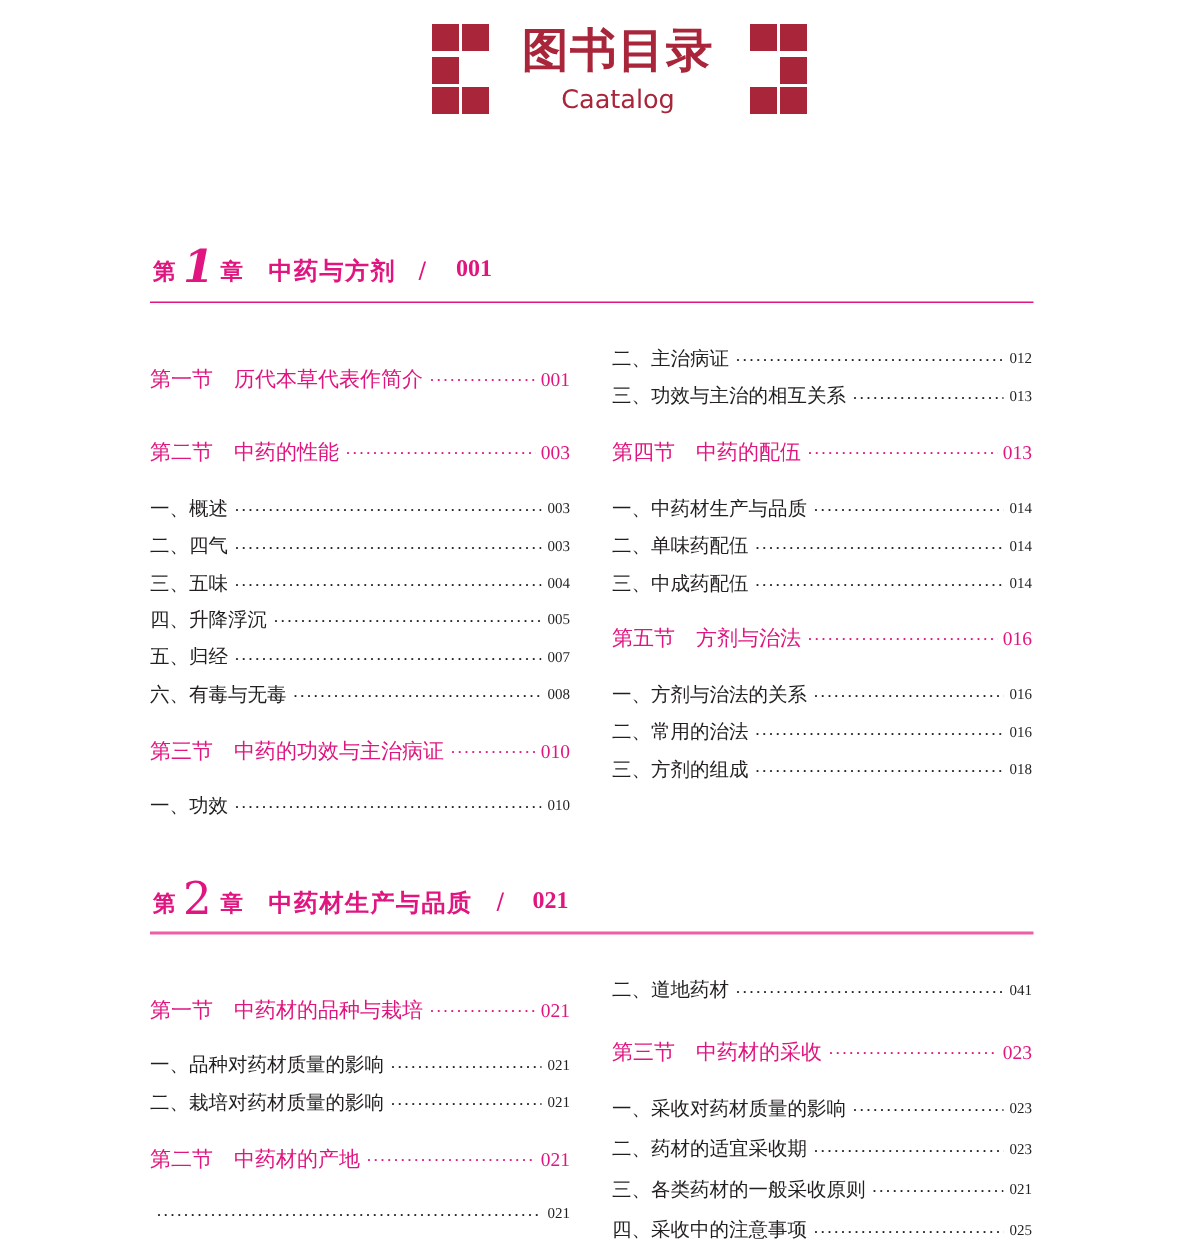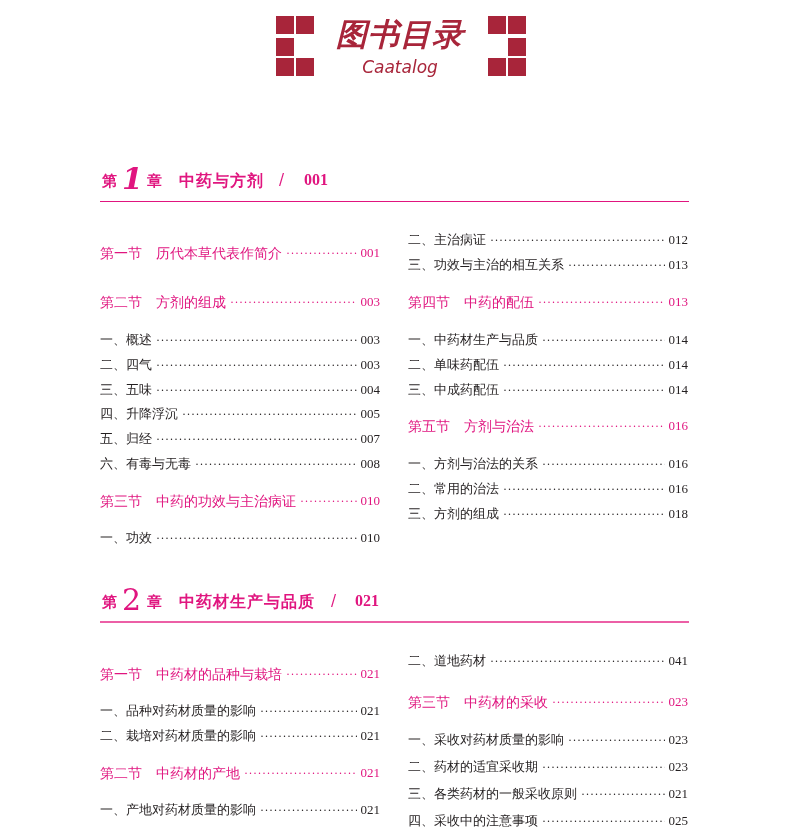--- a/index.html
+++ b/index.html
@@ -1,18 +1,18 @@
 <!DOCTYPE html>
 <html><head>
 <meta charset="utf-8">
 <style>
   html, body { margin: 0; padding: 0; background: #ffffff; }
   body { width: 800px; height: 838px; position: relative; overflow: hidden;
          font-family: "DejaVu Sans", "Liberation Sans", sans-serif; color: #231f20; }
-  .header { position: absolute; left: 0; top: 0; width: 680px; height: 90px; font-style: italic; }
+  .header { position: absolute; left: 12px; top: 0; width: 680px; height: 90px; }
   .logo-grid { position: absolute; top: 16px; width: 50px; height: 62px; }
   .logo-grid .sq { position: absolute; width: 18px; height: 18px; background: #a8253a; }
   .logo-left { left: 276px; }
   .logo-right { left: 488px; }
   .title-cn { position: absolute; left: 330px; top: 14px; width: 140px; text-align: center;
               font-size: 31px; font-weight: bold; color: #a8253a; letter-spacing: 1px; line-height: 40px; }
   .title-en { position: absolute; left: 330px; top: 56px; width: 140px; text-align: center;
               font-family: "DejaVu Sans", sans-serif; font-size: 17px; color: #a8253a; line-height: 22px; }
 
   .chapter { position: absolute; left: 100px; width: 589px; }
@@ -26,21 +26,21 @@
   .ch-slash { position: absolute; top: 11px; font-size: 15px; color: #e0157f; }
   .ch-page { position: absolute; top: 11px; font-family: "Liberation Serif", serif; font-size: 16px; font-weight: bold; color: #e0157f; }
   .ch-rule { position: absolute; left: 0; width: 589px; height: 1px; background: #e0157f; }
   .ch2 .ch-rule { height: 2px; background: #ec5fa6; }
 
   .entry { position: absolute; height: 20px; display: flex; align-items: center; font-size: 13px; line-height: 20px; justify-content: flex-end; }
   .entry .lbl { white-space: nowrap; }
   .entry .dots { flex: 1; overflow: hidden; white-space: nowrap; margin: 0 4px; letter-spacing: 0.5px;
                  font-family: "Liberation Serif", serif; font-size: 12px; }
   .entry .dots::before { content: "··································································································"; }
-  .entry .pg { font-family: "Liberation Serif", serif; font-size: 13px; }
+  .entry .pg { font-family: "Liberation Serif", serif; font-size: 10px; }
   .entry.sec { color: #e0157f; font-size: 14px; }
   .entry.sec .pg { font-size: 13px; }
   .entry.sub { color: #231f20; }
   .col-l { left: 100px; width: 280px; }
   .col-r { left: 408px; width: 280px; }
 </style>
 </head>
 <body>
 
 <div class="header">
@@ -73,21 +73,21 @@
   </div>
   <div class="ch-rule" style="top:41px"></div>
 </div>
 
 <div class="entry sec col-l" style="top:243px">
   <span class="lbl">第一节　历代本草代表作简介</span>
     <span class="dots"></span>
     <span class="pg">001</span>
 </div>
 <div class="entry sec col-l" style="top:292px">
-  <span class="lbl">第二节　方剂的组成</span>
+  <span class="lbl">第二节　中药的性能</span>
     <span class="dots"></span>
     <span class="pg">003</span>
 </div>
 <div class="entry sub col-l" style="top:330px">
   <span class="lbl">一、概述</span>
     <span class="dots"></span>
     <span class="pg">003</span>
 </div>
 <div class="entry sub col-l" style="top:355px">
   <span class="lbl">二、四气</span>
@@ -202,21 +202,20 @@
   <span class="lbl">二、栽培对药材质量的影响</span>
     <span class="dots"></span>
     <span class="pg">021</span>
 </div>
 <div class="entry sec col-l" style="top:763px">
   <span class="lbl">第二节　中药材的产地</span>
     <span class="dots"></span>
     <span class="pg">021</span>
 </div>
 <div class="entry sub col-l" style="top:800px">
-  <span class="lbl">一、产地对药材质量的影响</span>
     <span class="dots"></span>
     <span class="pg">021</span>
 </div>
 
 <div class="entry sub col-r" style="top:651px">
   <span class="lbl">二、道地药材</span>
     <span class="dots"></span>
     <span class="pg">041</span>
 </div>
 <div class="entry sec col-r" style="top:692px">

